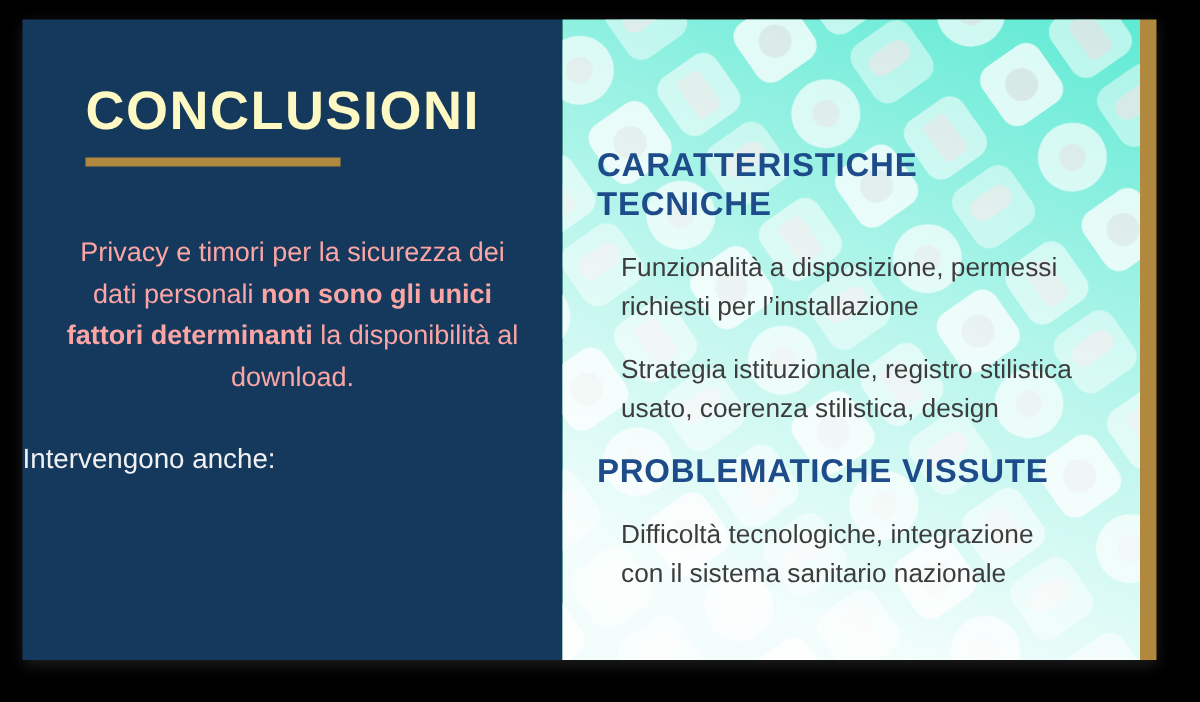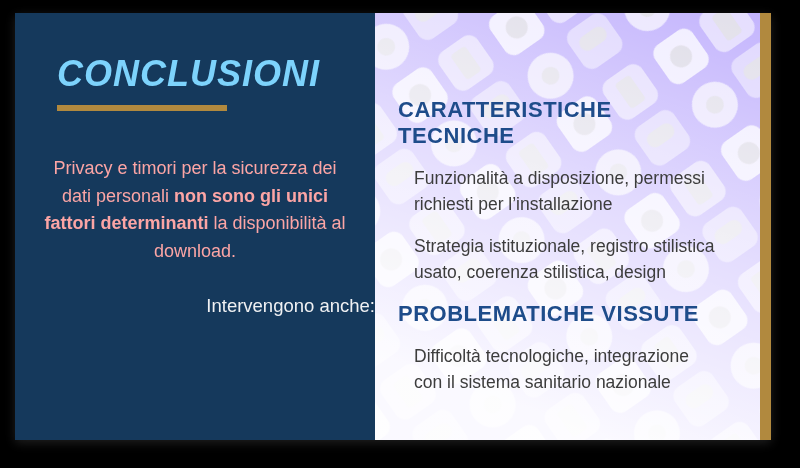--- a/index.html
+++ b/index.html
@@ -22,49 +22,48 @@
     width:360px; height:100%;
     background:#15395C;
     flex:0 0 auto;
     color:#F0F1F3;
   }
   .slide-title {
     margin:40px 0 0 42px;
     font-size:36px;
     font-weight:bold;
     letter-spacing:1px;
-    color:#7dd3fc;
-    font-style:italic;
+    color:#fef9c3;
   }
   .title-underline {
     margin:10px 0 0 42px;
     width:170px; height:6px;
     background:#B1893E;
   }
   .intro-paragraph {
     margin:44px auto 0;
     max-width:316px;
     text-align:center;
     font-size:18px;
     line-height:27.5px;
     color:#fca5a5;
   }
   .intro-paragraph strong { font-weight:bold; }
   .lead-in {
     margin:30px auto 0;
-    text-align:right;
+    text-align:left;
     font-size:18.5px;
     color:#F0F1F3;
   }
   
   .panel-right {
     position:relative;
     flex:1 1 auto;
     height:100%;
-    background:#c4b5fd;
+    background:#5eead4;
     overflow:hidden;
   }
   .watermark {
     position:absolute;
     top:-220px; left:-180px;
     transform:rotate(-35deg);
     z-index:0;
   }
   .panel-right::after {
     content:"";

